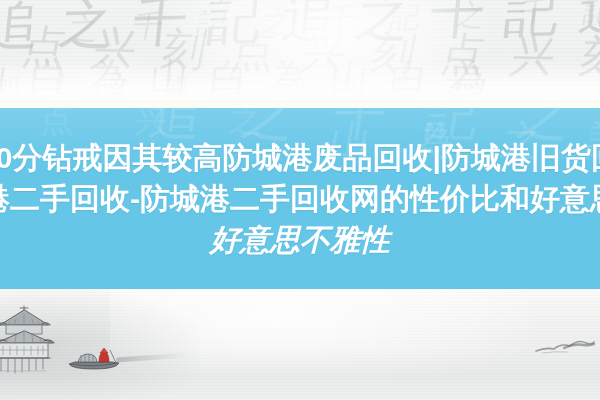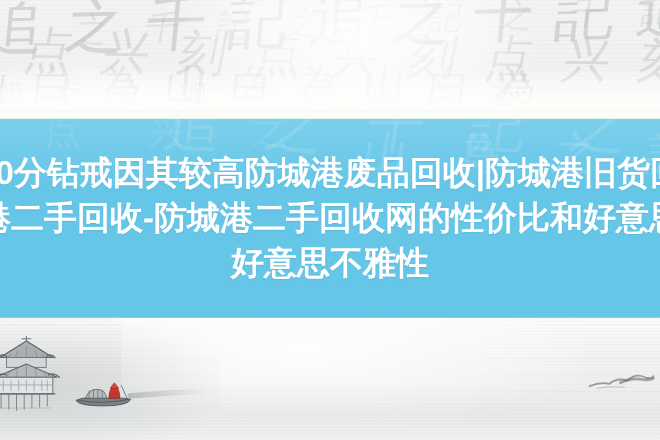--- a/index.html
+++ b/index.html
@@ -107,21 +107,21 @@
     color:#ffffff;
     font-weight:bold;
     font-size:30px;
     line-height:1.30;
     white-space:nowrap;
     letter-spacing:0px;
     text-shadow:0 1px 1px rgba(60,140,170,.22);
   }
   .hl-line.l1{font-size:30px;}
   .hl-line.l2{font-size:30px;}
-  .hl-line.l3{font-size:30px;}
+  .hl-line.l3{font-size:30px;font-style:italic;}
 
   
   .ink-scene{
     position:absolute;left:0;top:289px;
     width:600px;height:111px;
     overflow:hidden;
     background:
       linear-gradient(180deg,#fbfbf9 0%,#f4f5f4 20%,#eeefee 48%,#f3f4f3 72%,#f7f8f7 100%);
   }
   

